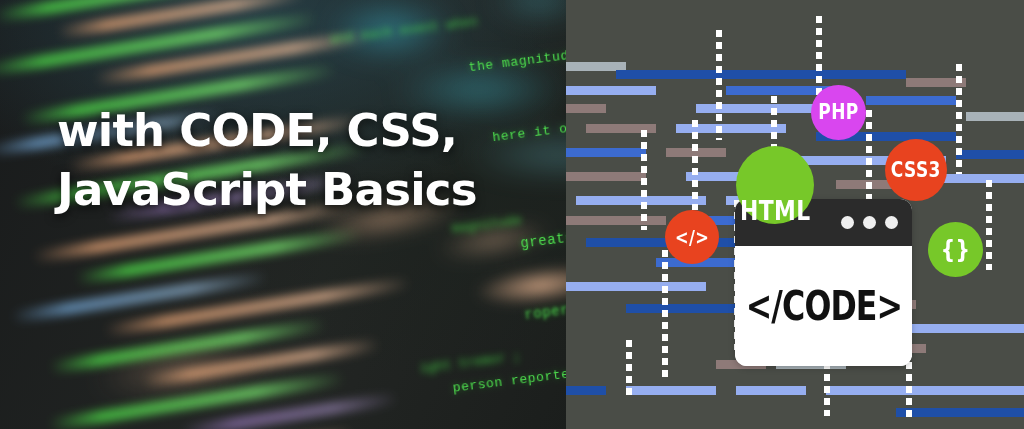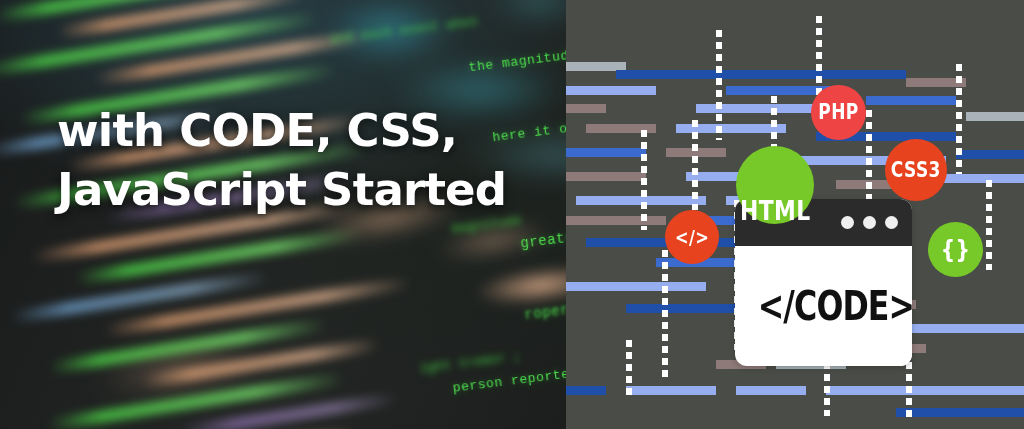--- a/index.html
+++ b/index.html
@@ -107,21 +107,21 @@
   }
   .codewin .titlebar{
     position:absolute;left:0;top:0;width:100%;height:47px;
     background:#2b2b2b;
     display:flex;align-items:center;justify-content:flex-end;
     padding-right:14px;box-sizing:border-box;gap:9px;
   }
   .codewin .dot{width:13px;height:13px;border-radius:50%;background:#efefef;}
   .codewin .body{
     position:absolute;left:0;top:47px;width:100%;height:120px;
-    background:#fff;display:flex;align-items:center;justify-content:center;margin-left:12px;
+    background:#fff;display:flex;align-items:center;justify-content:center;
   }
   .codewin .body span{
     color:#111;font-weight:700;font-size:40px;letter-spacing:-1px;
     font-family:"DejaVu Sans Condensed","Liberation Sans",sans-serif;
     transform:scaleX(.88);
   }
 
   
   .headline{
     position:absolute;left:57px;top:102px;width:520px;
@@ -246,29 +246,29 @@
     </div>
   </div>
 
   <div id="badge-layer">
       <div class="badge" style="left: 665px; top: 210px; width: 54px; height: 54px; background: rgb(232, 67, 31); font-size: 20px;">
         <span style="transform: scaleX(0.9);">&lt;/&gt;</span>
       </div>
       <div class="badge" style="left: 736px; top: 146px; width: 78px; height: 78px; background: rgb(119, 200, 41); font-size: 27px; align-items: flex-end;">
         <span style="transform: scaleX(0.9);">HTML</span>
       </div>
-      <div class="badge" style="left: 811px; top: 85px; width: 55px; height: 55px; background: #ef4444; font-size: 21px;">
+      <div class="badge" style="left: 811px; top: 85px; width: 55px; height: 55px; background: #d946ef; font-size: 21px;">
         <span style="transform: scaleX(0.9);">PHP</span>
       </div>
       <div class="badge" style="left: 885px; top: 139px; width: 62px; height: 62px; background: rgb(232, 67, 31); font-size: 21px;">
         <span style="transform: scaleX(0.9);">CSS3</span>
       </div>
       <div class="badge" style="left: 928px; top: 222px; width: 55px; height: 55px; background: rgb(119, 200, 41); font-size: 25px;">
         <span style="transform: scaleX(0.9);">{}</span>
       </div>
     </div>
 
   <div class="headline">
     <div>with CODE, CSS,</div>
-    <div>JavaScript Started</div>
+    <div>JavaScript Basics</div>
   </div>
 
 </div>
 
 </body></html>

